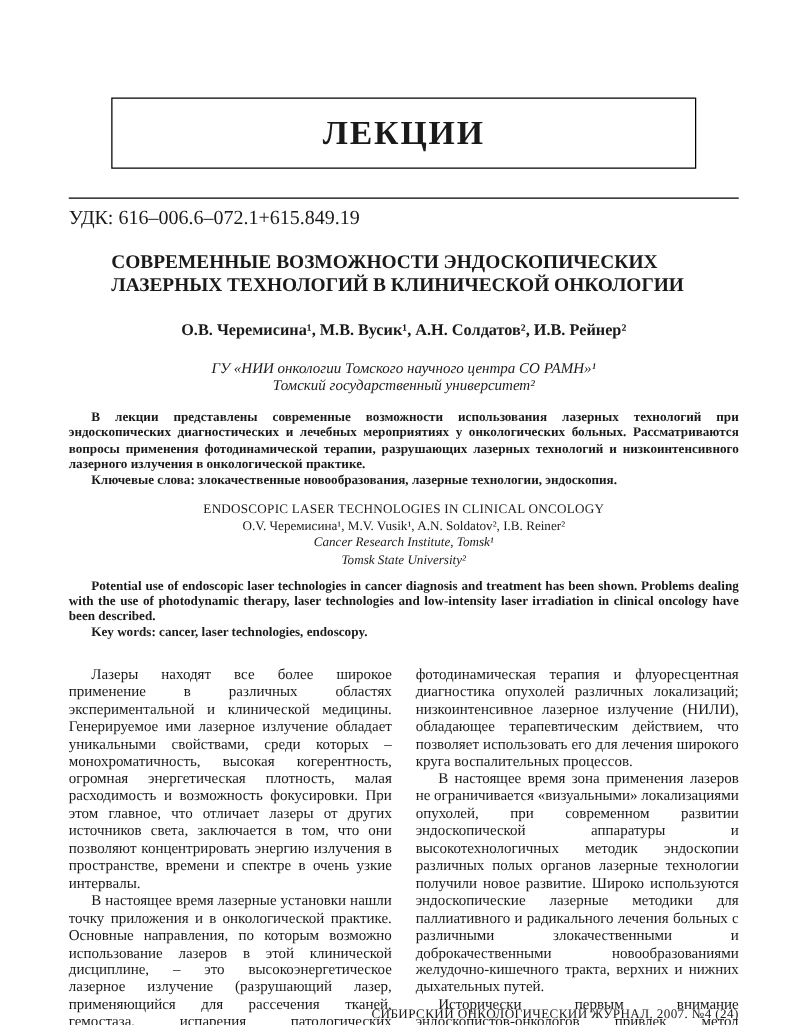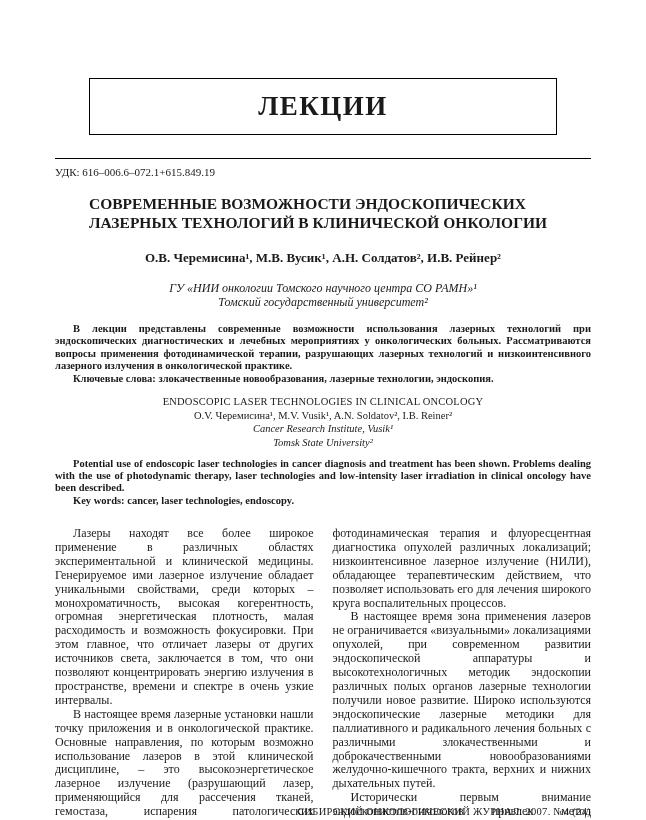--- a/index.html
+++ b/index.html
@@ -35,21 +35,21 @@
     position: absolute;
     left: 55px;
     top: 158px;
     width: 536px;
   }
   .rule {
     border-top: 1.2px solid #000;
     height: 0;
   }
   .udc {
-    font-size: 11px;
+    font-size: 16px;
     margin: 7px 0 17px 0;
   }
   .title-ru {
     font-size: 15.5px;
     font-weight: bold;
     line-height: 1.22;
     padding: 0 34px;
     margin-bottom: 17px;
   }
   .authors {
@@ -126,21 +126,21 @@
     </div>
 
     <div class="abstract-block">
       <p class="abstract">В лекции представлены современные возможности использования лазерных технологий при эндоскопических диагностических и лечебных мероприятиях у онкологических больных. Рассматриваются вопросы применения фотодинамической терапии, разрушающих лазерных технологий и низкоинтенсивного лазерного излучения в онкологической практике.</p>
       <p class="abstract">Ключевые слова: злокачественные новообразования, лазерные технологии, эндоскопия.</p>
     </div>
 
     <div class="en-block">
       <div class="en-title">ENDOSCOPIC LASER TECHNOLOGIES IN CLINICAL ONCOLOGY</div>
       <div class="en-authors">O.V. Черемисина¹, M.V. Vusik¹, A.N. Soldatov², I.B. Reiner²</div>
-      <div class="en-affil">Cancer Research Institute, Vusik¹</div>
+      <div class="en-affil">Cancer Research Institute, Tomsk¹</div>
       <div class="en-affil">Tomsk State University²</div>
     </div>
 
     <div class="abstract-block">
       <p class="abstract">Potential use of endoscopic laser technologies in cancer diagnosis and treatment has been shown. Problems dealing with the use of photodynamic therapy, laser technologies and low-intensity laser irradiation in clinical oncology have been described.</p>
       <p class="abstract">Key words: cancer, laser technologies, endoscopy.</p>
     </div>
 
     <div class="body-cols">
       <div class="col">

